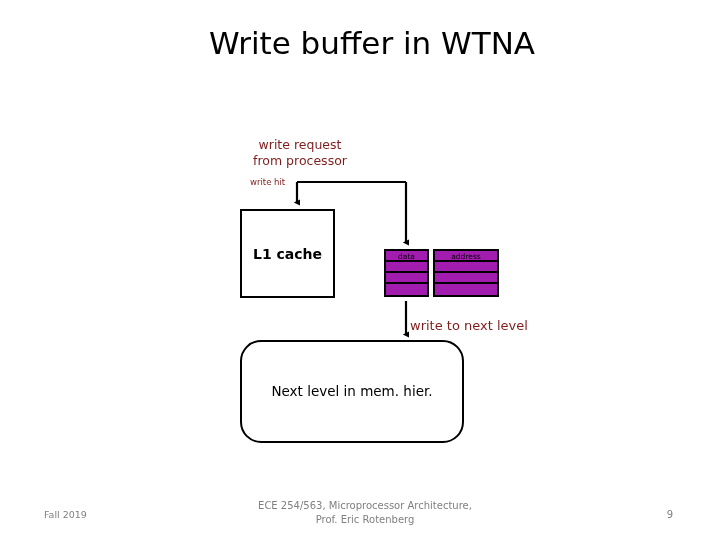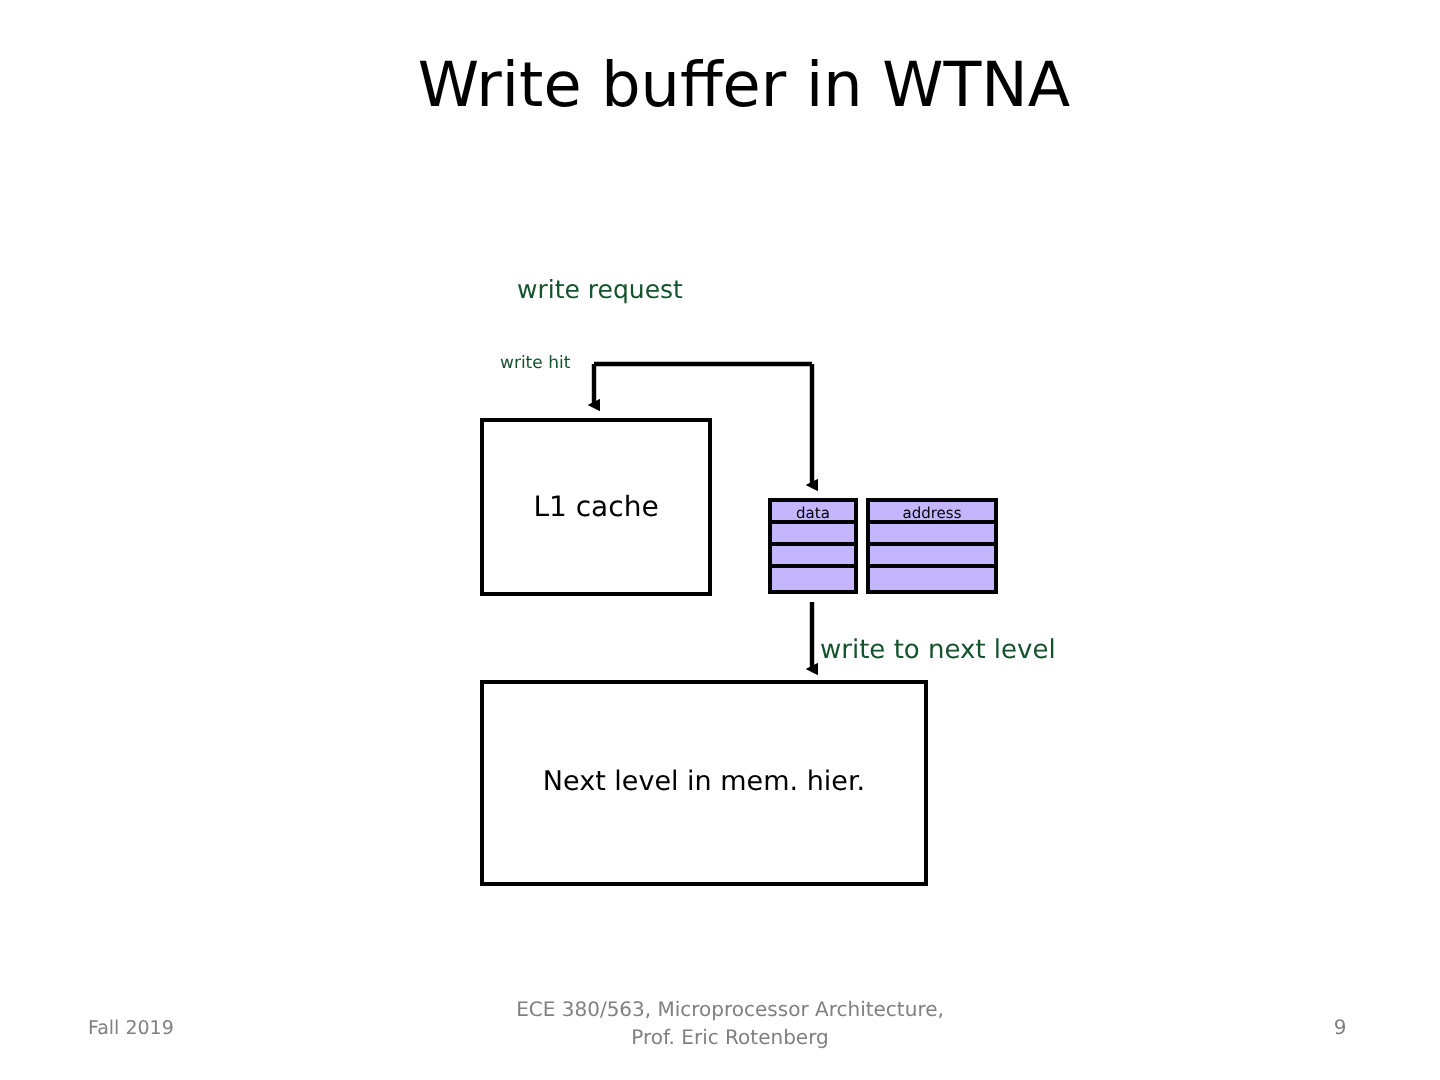--- a/index.html
+++ b/index.html
@@ -31,21 +31,21 @@
   }
   #slide-title .title-line {
     display: block;
     white-space: nowrap;
     padding-left: 24px;
   }
 
   
   .dtext {
     position: absolute;
-    color: #14532d;
+    color: #7f1d1d;
     white-space: nowrap;
     line-height: 15px;
   }
 
   #label-write-request {
     left: 240px;
     top: 137px;
     width: 120px;
     text-align: center;
     font-size: 12.5px;
@@ -71,44 +71,46 @@
   .box {
     position: absolute;
     border: 2px solid #000000;
     background: #ffffff;
     box-sizing: border-box;
   }
 
   #box-l1-cache {
     left: 240px;
     top: 209px;
-    width: 116px;
+    width: 95px;
     height: 89px;
     display: flex;
     flex-direction: column;
     align-items: center;
     justify-content: center;
+    font-weight: bold;
   }
   #box-l1-cache .box-line {
     display: block;
     font-size: 14px;
     line-height: 20px;
     text-align: center;
     white-space: nowrap;
   }
 
   #box-next-level {
     left: 240px;
     top: 340px;
     width: 224px;
     height: 103px;
     display: flex;
     flex-direction: column;
     align-items: center;
     justify-content: center;
+    border-radius: 21px;
   }
   #box-next-level .box-line {
     display: block;
     font-size: 13.5px;
     line-height: 21px;
     text-align: center;
     white-space: nowrap;
   }
 
   
@@ -120,21 +122,21 @@
     background: #ffffff;
     box-sizing: border-box;
   }
   #wb-col-data  { left: 384px; }
   #wb-col-address { left: 433px; width: 66px; }
 
   .wb-cell {
     height: 11px;
     box-sizing: border-box;
     border-bottom: 2px solid #000000;
-    background: #c4b5fd;
+    background: #a21caf;
     font-size: 7.5px;
     line-height: 11px;
     text-align: center;
     color: #000000;
     white-space: nowrap;
     overflow: hidden;
   }
   .wb-cell.wb-last { border-bottom: none; }
 
   
@@ -179,20 +181,21 @@
 </style>
 </head>
 <body>
 
 <div id="slide-title">
   <span class="title-line">Write buffer in WTNA</span>
 </div>
 
 <div class="dtext" id="label-write-request">
   <span>write request</span>
+  <span>from processor</span>
 </div>
 
 <div class="dtext" id="label-write-hit">write hit</div>
 
 <div class="dtext" id="label-write-next-level">write to next level</div>
 
 <svg id="connectors" viewBox="0 0 720 540">
   <defs>
     <marker id="arrowhead" markerWidth="7" markerHeight="7" refX="3.2" refY="3.2" orient="auto" markerUnits="userSpaceOnUse">
       <path d="M 0 0 L 6.4 0 L 3.2 6.4 z" fill="#000000"></path>
@@ -226,17 +229,17 @@
   <div class="wb-cell wb-last"></div>
 </div>
 
 <div class="box" id="box-next-level">
   <span class="box-line">Next level in mem. hier.</span>
 </div>
 
 <div class="footer-text" id="footer-date">Fall 2019</div>
 
 <div class="footer-text" id="footer-center">
-  <span>ECE 380/563, Microprocessor Architecture,</span>
+  <span>ECE 254/563, Microprocessor Architecture,</span>
   <span>Prof. Eric Rotenberg</span>
 </div>
 
 <div class="footer-text" id="footer-page">9</div>
 
 </body></html>

